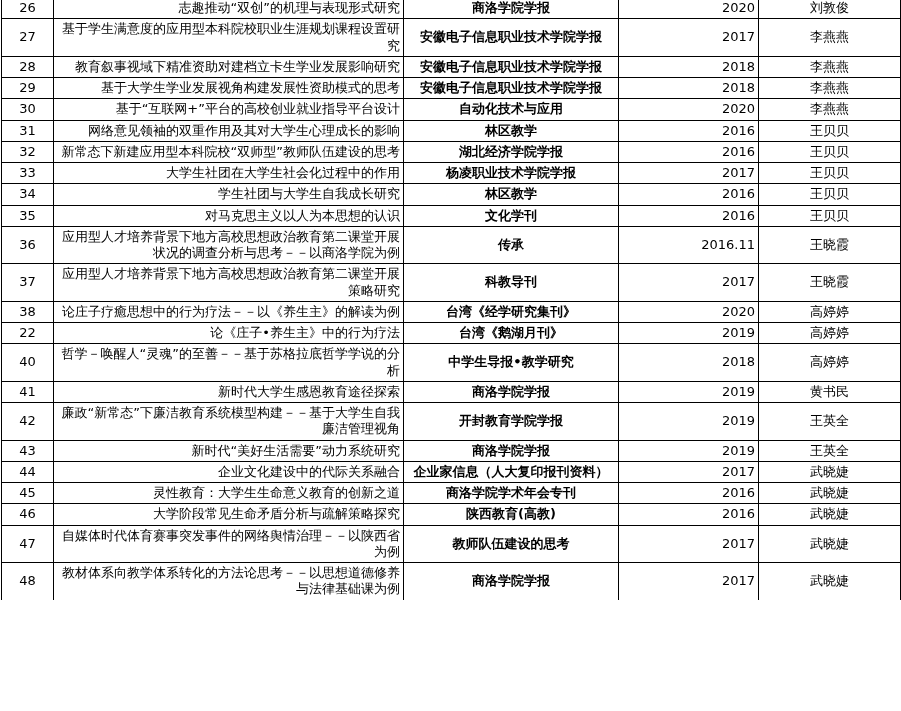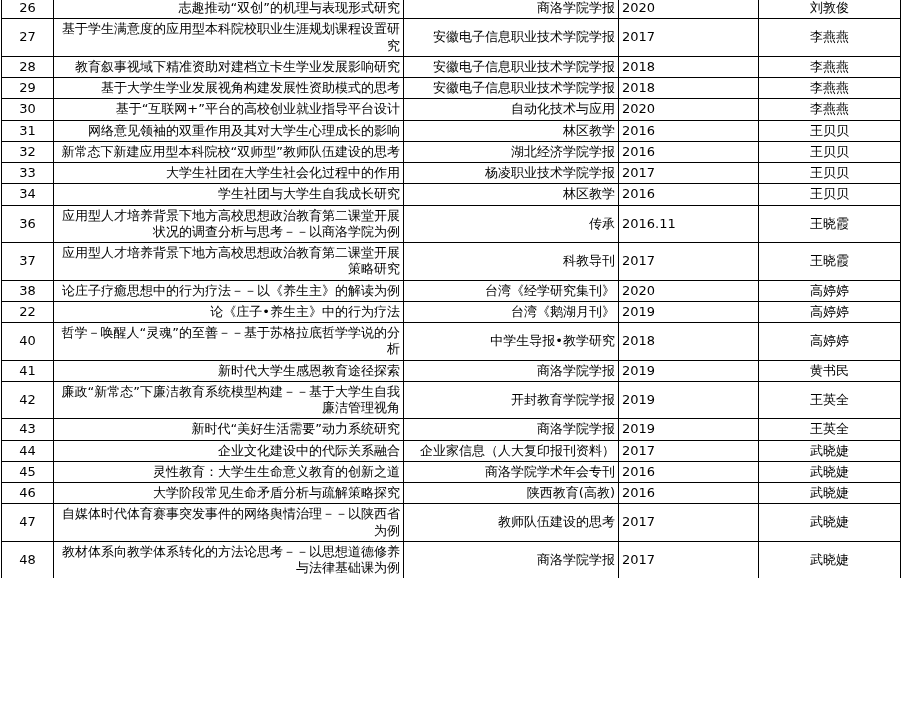--- a/index.html
+++ b/index.html
@@ -41,24 +41,25 @@
   col.c-author { width: 142px; }
 
   td.cell-index {
     text-align: center;
   }
   td.cell-title {
     text-align: right;
     padding-left: 5px;
   }
   td.cell-journal {
+    text-align: center;
+    font-weight: bold;
+  }
+  td.cell-year {
     text-align: right;
-  }
-  td.cell-year {
-    text-align: left;
   }
   td.cell-author {
     text-align: center;
     border-radius: 9px;
   }
   
   tr.row-clipped td {
     height: 15px;
     padding-top: 0;
     padding-bottom: 2px;
@@ -139,20 +140,27 @@
         <td class="cell-author">王贝贝</td>
       </tr>
       <tr>
         <td class="cell-index">34</td>
         <td class="cell-title">学生社团与大学生自我成长研究</td>
         <td class="cell-journal">林区教学</td>
         <td class="cell-year">2016</td>
         <td class="cell-author">王贝贝</td>
       </tr>
       <tr>
+        <td class="cell-index">35</td>
+        <td class="cell-title">对马克思主义以人为本思想的认识</td>
+        <td class="cell-journal">文化学刊</td>
+        <td class="cell-year">2016</td>
+        <td class="cell-author">王贝贝</td>
+      </tr>
+      <tr>
         <td class="cell-index">36</td>
         <td class="cell-title">应用型人才培养背景下地方高校思想政治教育第二课堂开展状况的调查分析与思考－－以商洛学院为例</td>
         <td class="cell-journal">传承</td>
         <td class="cell-year">2016.11</td>
         <td class="cell-author">王晓霞</td>
       </tr>
       <tr>
         <td class="cell-index">37</td>
         <td class="cell-title">应用型人才培养背景下地方高校思想政治教育第二课堂开展策略研究</td>
         <td class="cell-journal">科教导刊</td>

